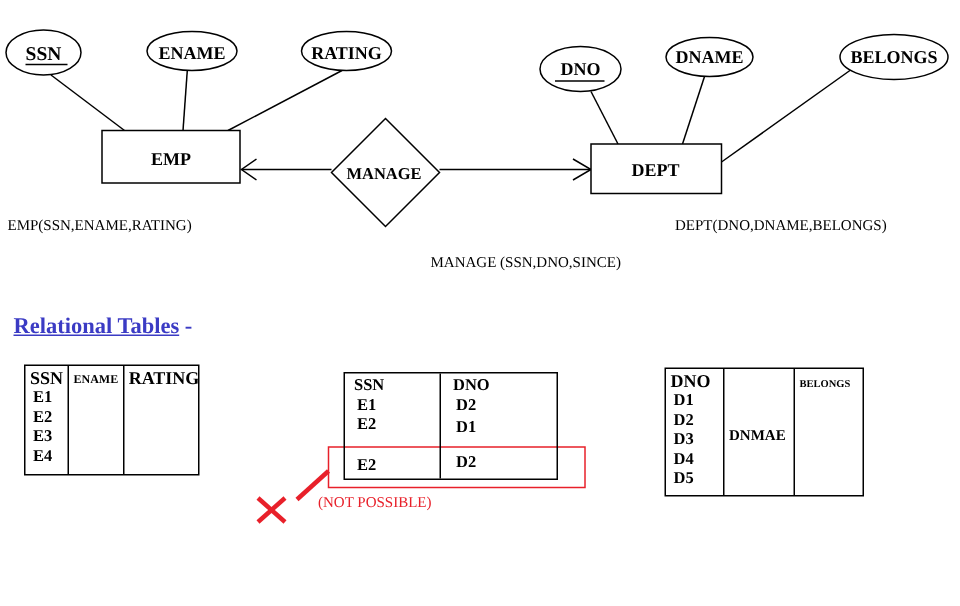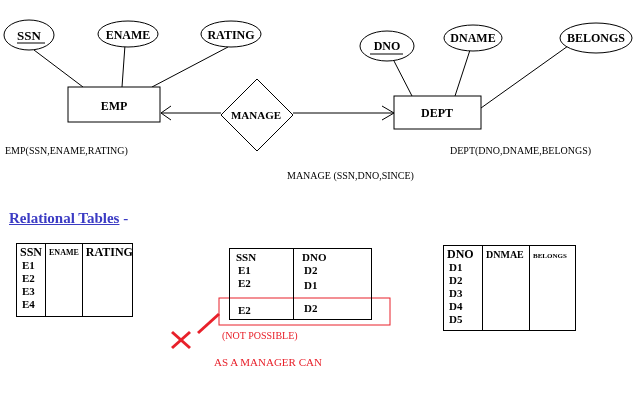--- a/index.html
+++ b/index.html
@@ -112,23 +112,22 @@
 <div class="tbl" style="left:443px; top:245px; width:131px; height:84px;">
   <div class="col" style="width:32px;">
     <div class="hdr">DNO</div>
     <div class="cell">D1</div>
     <div class="cell">D2</div>
     <div class="cell">D3</div>
     <div class="cell">D4</div>
     <div class="cell">D5</div>
   </div>
   <div class="col" style="width:40px;">
-    <div class="hdr" style="font-size:10px;">DNMAE</div>
+    <div class="hdr" style="font-size:10px;margin-top:36px;">DNMAE</div>
   </div>
   <div class="col" style="flex:1;">
     <div class="hdr" style="font-size:7px; padding-top:2px;">BELONGS</div>
   </div>
 </div>
 
-<div class="abs red" style="left:222px; top:330px; font-size:10px;text-align:center;">(NOT POSSIBLE)</div>
+<div class="abs red" style="left:212px; top:330px; font-size:10px;text-align:center;">(NOT POSSIBLE)</div>
 <div class="abs red" style="left:214px; top:355px; font-size:11px; line-height:14px;">
-  <div>AS A MANAGER CAN</div>
 </div>
 
 </body></html>

